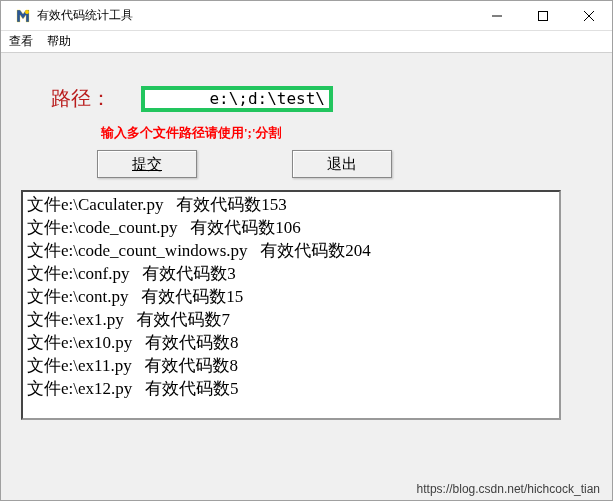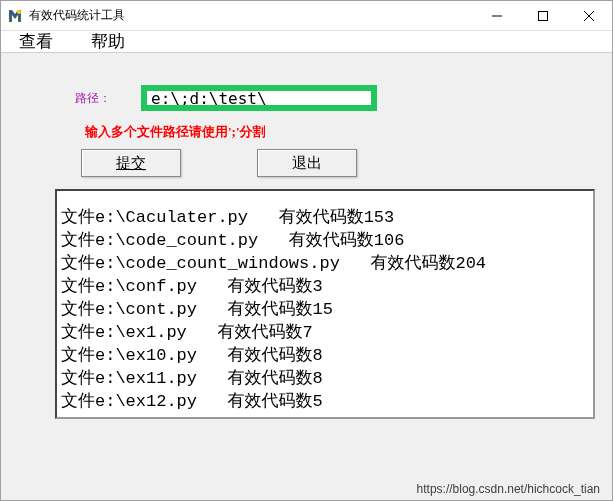--- a/index.html
+++ b/index.html
@@ -17,21 +17,21 @@
     background: #f0f0f0;
     border: 1px solid #a0a0a0;
     display: flex;
     flex-direction: column;
   }
   .titlebar {
     height: 30px;
     background: #ffffff;
     display: flex;
     align-items: center;
-    padding-left: 6px;
+    padding-left: 14px;
     border-bottom: 1px solid #e0e0e0;
   }
   .titlebar .app-icon {
     width: 16px; height: 16px;
     margin-right: 6px;
   }
   .titlebar .title {
     font-size: 12px;
     color: #000;
     flex: 1;
@@ -46,55 +46,55 @@
     align-items: center;
     justify-content: center;
     font-size: 13px;
     color: #000;
   }
   .menubar {
     height: 22px;
     background: #ffffff;
     display: flex;
     align-items: center;
-    padding-left: 18px;
+    padding-left: 8px;
     border-bottom: 1px solid #d0d0d0;
-    font-size: 17px;
-    gap: 24px;
+    font-size: 12px;
   }
   .menu-item { margin-right: 14px; }
   .content {
     flex: 1;
     padding: 14px 20px 10px 20px;
     position: relative;
   }
   .form-row {
     display: flex;
     align-items: center;
     margin-bottom: 6px;
   }
   .form-label {
     width: 120px;
     text-align: right;
-    font-size: 12px;
-    color: #a21caf;
+    font-size: 20px;
+    color: #b91c1c;
     padding-right: 30px;
     font-family: SimSun, serif;
   }
   .form-input {
-    width: 236px;
+    width: 192px;
     height: 26px;
-    border: 6px solid #22c55e;
+    border: 4px solid #22c55e;
     font-size: 16px;
     font-family: Consolas, monospace;
     padding: 2px 4px;
     background: #fff;
+    text-align: right;
   }
   .hint {
-    margin-left: 64px;
+    margin-left: 80px;
     margin-top: 2px;
     margin-bottom: 8px;
     font-size: 13px;
     font-weight: bold;
     color: #ff0000;
     font-family: SimSun, serif;
   }
   .button-row {
     display: flex;
     margin-top: 6px;
@@ -105,35 +105,34 @@
     height: 28px;
     background: #f0f0f0;
     border: 1px solid #888;
     font-size: 15px;
     font-family: SimSun, serif;
     display: flex;
     align-items: center;
     justify-content: center;
     box-shadow: 1px 1px 0 #fff inset, 1px 1px 2px rgba(0,0,0,0.2);
   }
-  .btn-submit { margin-left: 60px; text-decoration: underline; }
-  .btn-exit { margin-left: 76px; }
+  .btn-submit { margin-left: 76px; text-decoration: underline; }
+  .btn-exit { margin-left: 95px; }
   .output-box {
     width: 540px;
     height: 230px;
     border: 2px inset #999;
     background: #fff;
-    font-family: Liberation Mono, monospace;
+    font-family: Liberation Serif, serif;
     font-size: 17px;
     line-height: 1.35;
-    padding: 16px 4px;
+    padding: 2px 4px;
     overflow-y: scroll;
     white-space: pre-wrap;
     color: #000;
-    margin-left: 34px;
   }
   .watermark {
     position: absolute;
     bottom: 4px;
     right: 12px;
     font-size: 12px;
     color: #404040;
     font-family: Arial, sans-serif;
     pointer-events: none;
   }

